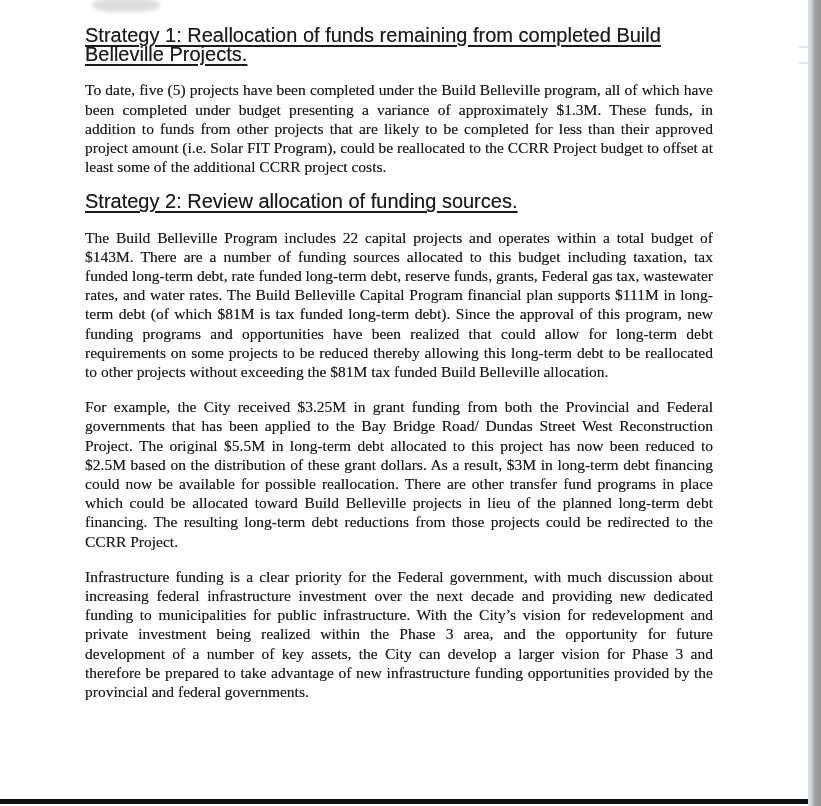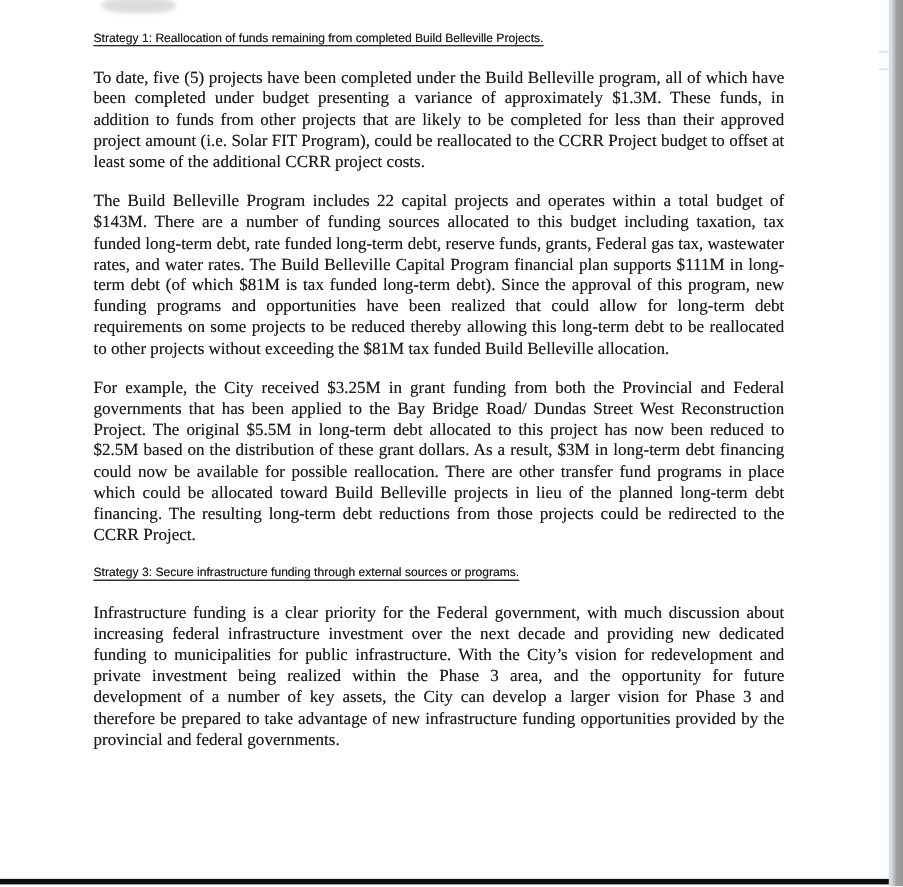--- a/index.html
+++ b/index.html
@@ -19,21 +19,21 @@
     position: absolute;
     left: 85px;
     top: 10px;
     width: 628px;
     color: var(--text-color, #1b1b1b);
     font-size: 15.5px;
     line-height: 19.2px;
     text-shadow: 0 0 0.4px rgba(0,0,0,0.55);
   }
   .strategy-heading {
-    font-size: 11px;
+    font-size: 20px;
     font-weight: 400;
     margin: 16px 0;
     text-decoration: underline;
     text-underline-offset: 3px;
   }
   .body-paragraph {
     margin: 16px 0;
     text-align: justify;
     font-family: Liberation Serif, serif;
   }
@@ -81,23 +81,23 @@
   }
 </style>
 </head>
 <body>
 
 <div class="page">
   <div class="scan-smudge"></div>
   <main class="content">
       <h2 class="strategy-heading">Strategy 1: Reallocation of funds remaining from completed Build Belleville Projects.</h2>
       <p class="body-paragraph">To date, five (5) projects have been completed under the Build Belleville program, all of which have been completed under budget presenting a variance of approximately $1.3M. These funds, in addition to funds from other projects that are likely to be completed for less than their approved project amount (i.e. Solar FIT Program), could be reallocated to the CCRR Project budget to offset at least some of the additional CCRR project costs.</p>
+      <h2 class="strategy-heading">Strategy 2: Review allocation of funding sources.</h2>
       <p class="body-paragraph">The Build Belleville Program includes 22 capital projects and operates within a total budget of $143M. There are a number of funding sources allocated to this budget including taxation, tax funded long-term debt, rate funded long-term debt, reserve funds, grants, Federal gas tax, wastewater rates, and water rates. The Build Belleville Capital Program financial plan supports $111M in long-term debt (of which $81M is tax funded long-term debt). Since the approval of this program, new funding programs and opportunities have been realized that could allow for long-term debt requirements on some projects to be reduced thereby allowing this long-term debt to be reallocated to other projects without exceeding the $81M tax funded Build Belleville allocation.</p>
       <p class="body-paragraph">For example, the City received $3.25M in grant funding from both the Provincial and Federal governments that has been applied to the Bay Bridge Road/ Dundas Street West Reconstruction Project. The original $5.5M in long-term debt allocated to this project has now been reduced to $2.5M based on the distribution of these grant dollars. As a result, $3M in long-term debt financing could now be available for possible reallocation. There are other transfer fund programs in place which could be allocated toward Build Belleville projects in lieu of the planned long-term debt financing. The resulting long-term debt reductions from those projects could be redirected to the CCRR Project.</p>
-      <h2 class="strategy-heading">Strategy 3: Secure infrastructure funding through external sources or programs.</h2>
       <p class="body-paragraph">Infrastructure funding is a clear priority for the Federal government, with much discussion about increasing federal infrastructure investment over the next decade and providing new dedicated funding to municipalities for public infrastructure. With the City’s vision for redevelopment and private investment being realized within the Phase 3 area, and the opportunity for future development of a number of key assets, the City can develop a larger vision for Phase 3 and therefore be prepared to take advantage of new infrastructure funding opportunities provided by the provincial and federal governments.</p>
     </main>
   <div class="edge-mark" style="top:46px"></div>
   <div class="edge-mark" style="top:62px"></div>
   <div class="page-edge-line"></div>
   <div class="edge-strip"></div>
   <div class="bottom-bar"></div>
 </div>
 
 </body></html>

